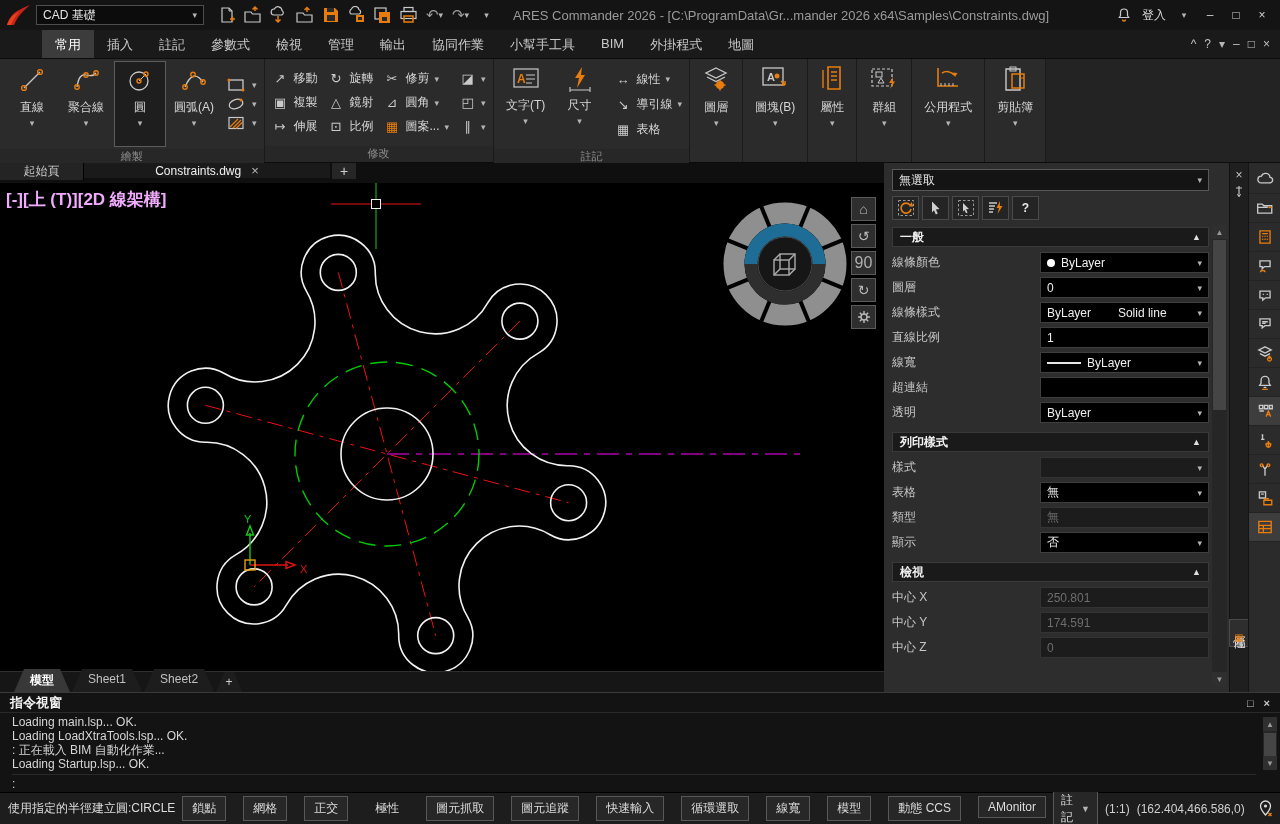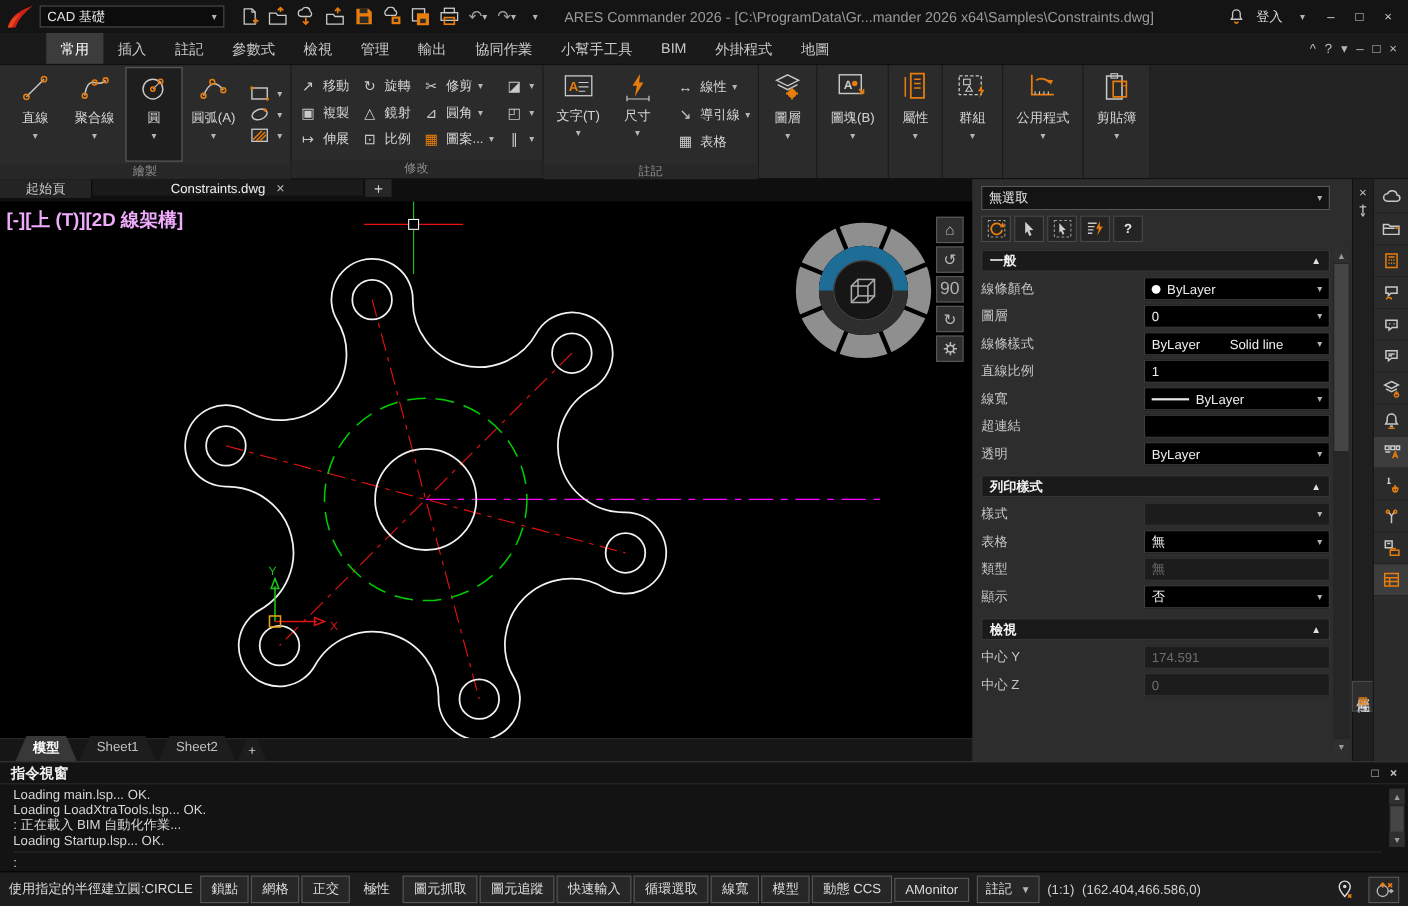--- a/index.html
+++ b/index.html
@@ -762,20 +762,26 @@
                 <span class="caret">▾</span>
               </div>
             </div>
         </div>
 
         <div class="psec">
           <span>檢視</span>
           <span class="tri">▲</span>
         </div>
         <div>
+          <div class="prow">
+              <span class="plabel">中心 X</span>
+              <div class="pfield disabled">
+                <span>250.801</span>
+              </div>
+            </div>
             <div class="prow">
               <span class="plabel">中心 Y</span>
               <div class="pfield disabled">
                 <span>174.591</span>
               </div>
             </div>
             <div class="prow">
               <span class="plabel">中心 Z</span>
               <div class="pfield disabled">
                 <span>0</span>
@@ -903,21 +909,21 @@
     <div class="cmd-prompt">:</div>
     <div class="cmd-sb pscroll">
       <div class="ps-arrow">▲</div>
       <div class="ps-thumb"></div>
       <div class="ps-arrow ps-down">▼</div>
     </div>
   </div>
 
   <div class="status">
     <span class="smsg">使用指定的半徑建立圓:CIRCLE</span>
-    <div style="display:flex;gap:2px;align-items:center;">
+    <div style="display:flex;gap:17px;align-items:flex-start;">
       <div class="stoggle">鎖點</div>
         <div class="stoggle">網格</div>
         <div class="stoggle">正交</div>
         <div class="stoggle flat">極性</div>
         <div class="stoggle">圖元抓取</div>
         <div class="stoggle">圖元追蹤</div>
         <div class="stoggle">快速輸入</div>
         <div class="stoggle">循環選取</div>
         <div class="stoggle">線寬</div>
         <div class="stoggle">模型</div>

